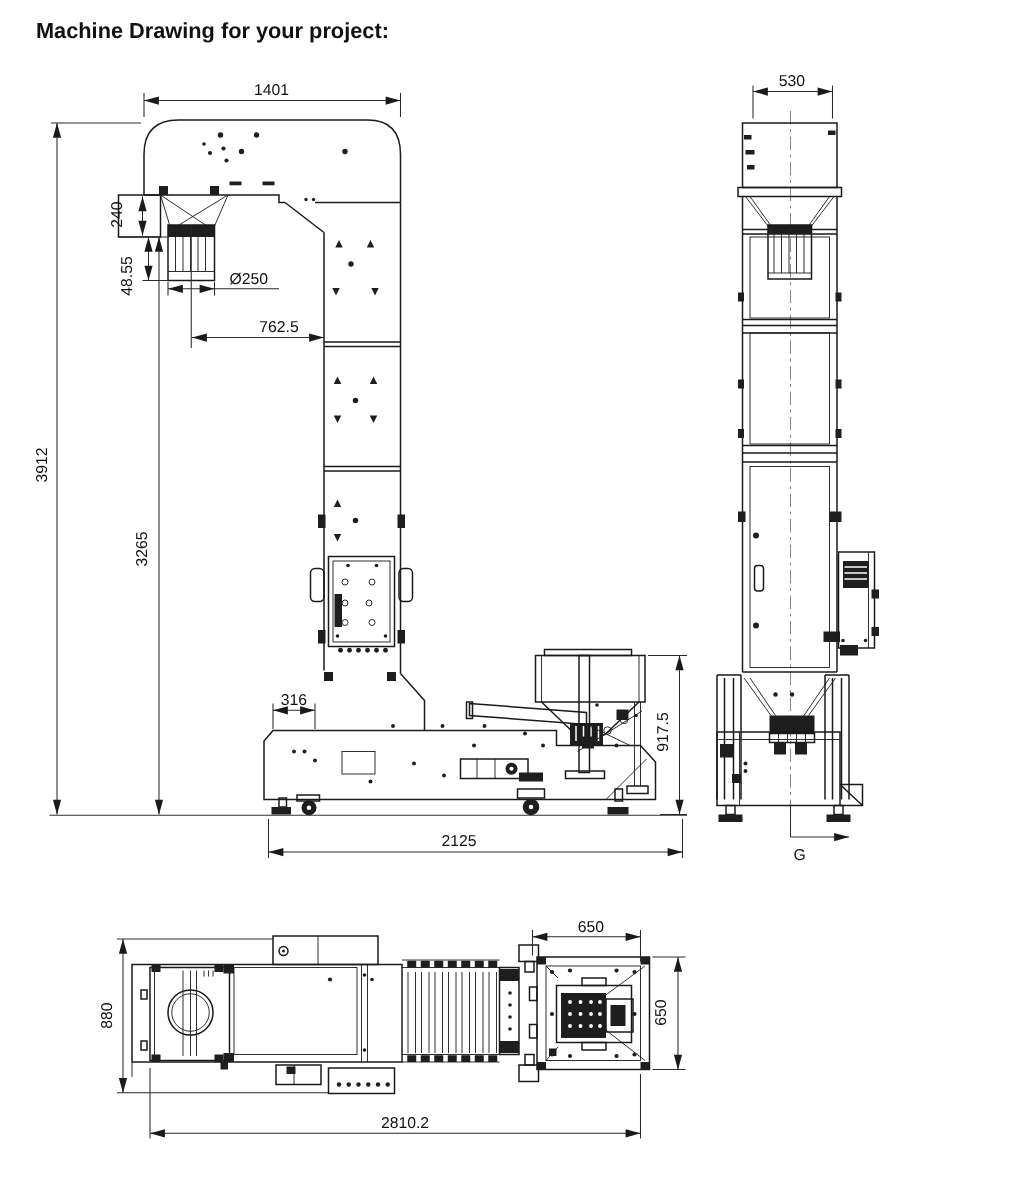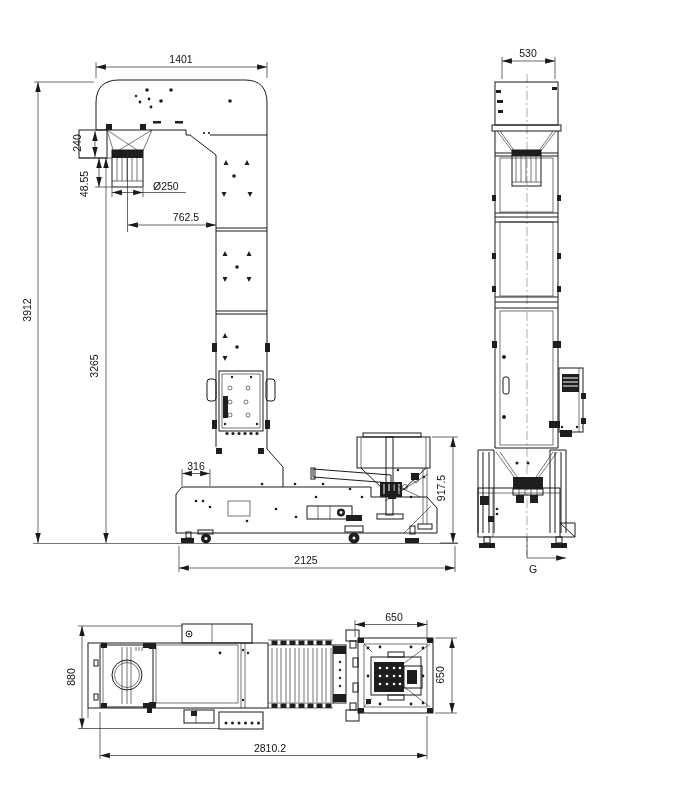--- a/index.html
+++ b/index.html
@@ -12,20 +12,21 @@
   .dim{stroke:#2a2a2a;stroke-width:.7;fill:none;}
   .cl{stroke:#8a8a8a;stroke-width:.7;fill:none;stroke-dasharray:9 3 2 3;}
   .dk{fill:#1e1e1e;stroke:none;}
   .wt{stroke:#fff;stroke-width:1;fill:none;}
   .dtx{font-family:"Liberation Sans",sans-serif;font-size:10.5px;fill:#111;}
 </style>
 </head>
 <body>
 
 <div class="canvas">
+  <div class="page-title">Machine Drawing for your project:</div>
 
   <svg width="681" height="788" viewBox="0 0 681 788">
     <defs>
       <marker id="ar" viewBox="0 0 10 6" refX="9.5" refY="3" markerWidth="11" markerHeight="7" orient="auto-start-reverse" markerUnits="userSpaceOnUse">
         <path d="M0.5,0.5 L9.5,3 L0.5,5.5 Z" fill="#1a1a1a"></path>
       </marker>
     </defs>
 
     <g>
 

